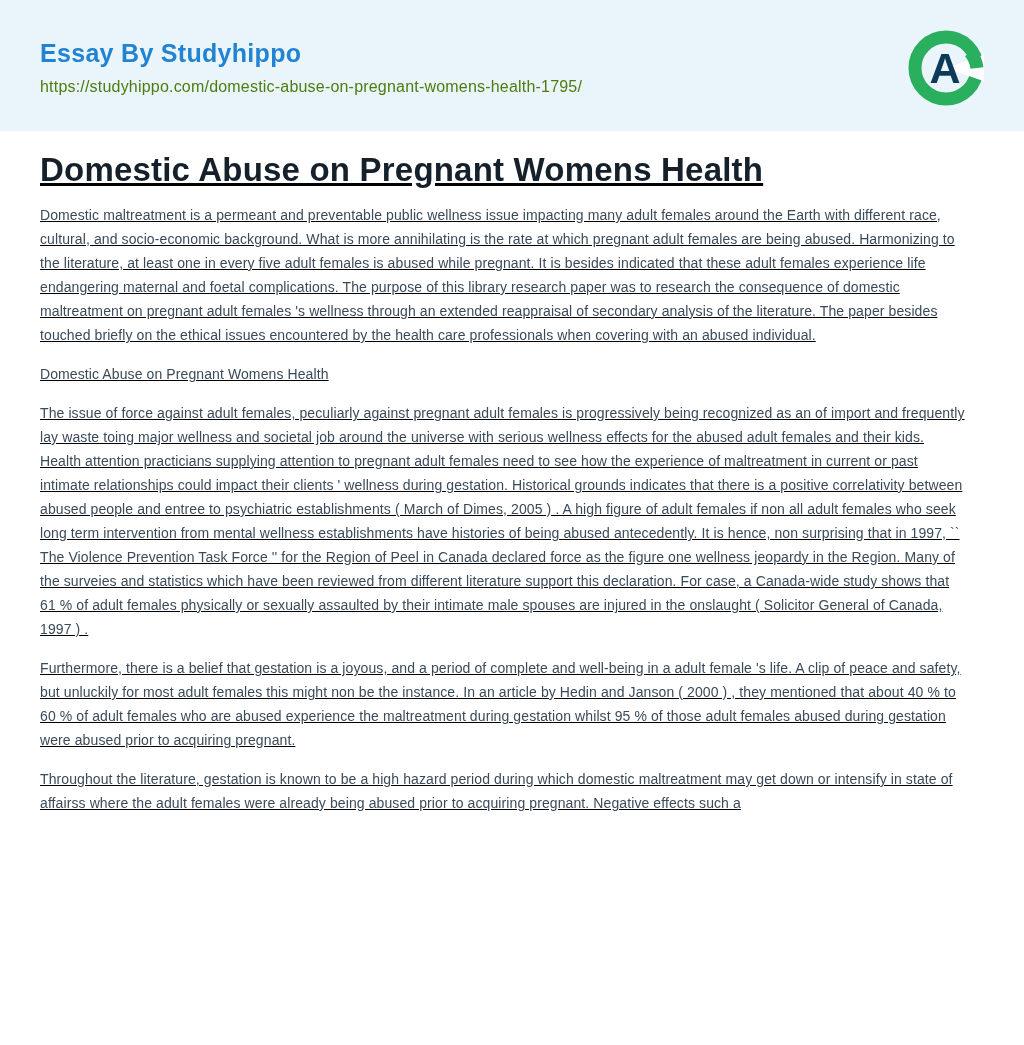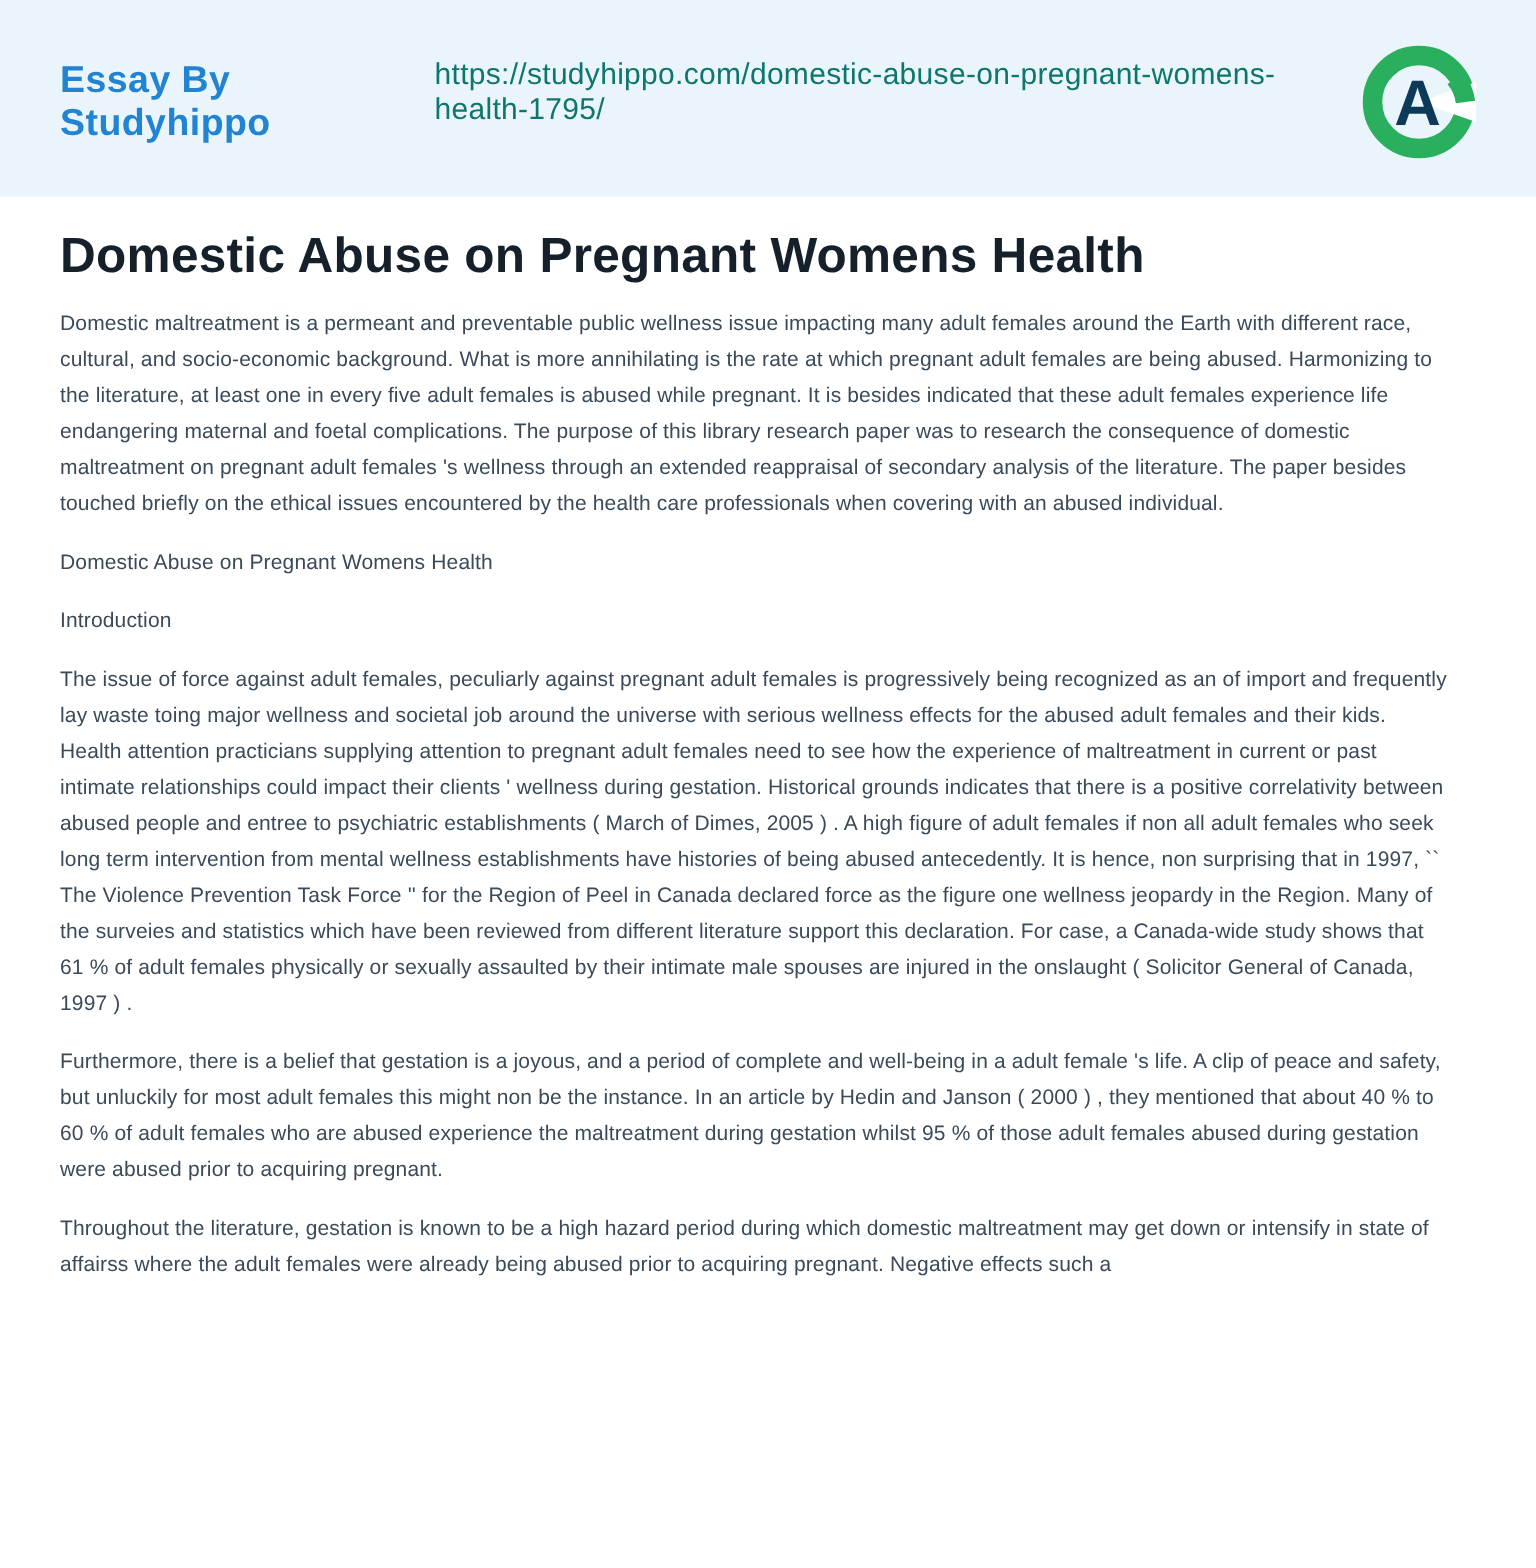--- a/index.html
+++ b/index.html
@@ -13,40 +13,41 @@
     overflow: hidden;
   }
   .page-header {
     background: #eaf4fb;
     padding: 34px 40px 30px 40px;
     display: flex;
     align-items: center;
     justify-content: space-between;
     height: 131px;
   }
-  .header-text { display: flex; flex-direction: row; gap: 10px; }
+  .header-text { display: flex; flex-direction: column; gap: 10px; }
   .site-title {
     color: #2283d3;
     font-size: 25px;
     font-weight: 700;
     letter-spacing: 0.3px;
   }
   .article-url {
-    color: #0f766e;
-    font-size: 20px;
+    color: #4d7c0f;
+    font-size: 16px;
     text-decoration: none;
     letter-spacing: 0.2px;
   }
   .logo {
     width: 76px;
     height: 76px;
     flex: 0 0 auto;
   }
   .content {
     padding: 20px 59px 0 40px;
+    text-decoration: underline;
   }
   .article-title {
     color: #15202b;
     font-size: 33px;
     font-weight: 800;
     letter-spacing: 0.2px;
     margin-bottom: 14px;
   }
   .content p {
     color: #3b4a59;
@@ -72,17 +73,16 @@
       <path d="M62 22 A31 31 0 0 1 69 38" fill="none" stroke="#2aaf5e" stroke-width="13" stroke-linecap="butt"></path>
       <text x="37" y="53" font-family="Liberation Sans, DejaVu Sans, sans-serif" font-size="43" font-weight="bold" fill="#0e3a5a" text-anchor="middle">A</text>
     </svg>
   </div>
 </header>
 
 <main class="content">
   <h1 class="article-title">Domestic Abuse on Pregnant Womens Health</h1>
   <p>Domestic maltreatment is a permeant and preventable public wellness issue impacting many adult females around the Earth with different race, cultural, and socio-economic background. What is more annihilating is the rate at which pregnant adult females are being abused. Harmonizing to the literature, at least one in every five adult females is abused while pregnant. It is besides indicated that these adult females experience life endangering maternal and foetal complications. The purpose of this library research paper was to research the consequence of domestic maltreatment on pregnant adult females 's wellness through an extended reappraisal of secondary analysis of the literature. The paper besides touched briefly on the ethical issues encountered by the health care professionals when covering with an abused individual.</p>
   <p>Domestic Abuse on Pregnant Womens Health</p>
-  <p>Introduction</p>
   <p>The issue of force against adult females, peculiarly against pregnant adult females is progressively being recognized as an of import and frequently lay waste toing major wellness and societal job around the universe with serious wellness effects for the abused adult females and their kids. Health attention practicians supplying attention to pregnant adult females need to see how the experience of maltreatment in current or past intimate relationships could impact their clients ' wellness during gestation. Historical grounds indicates that there is a positive correlativity between abused people and entree to psychiatric establishments ( March of Dimes, 2005 ) . A high figure of adult females if non all adult females who seek long term intervention from mental wellness establishments have histories of being abused antecedently. It is hence, non surprising that in 1997, `` The Violence Prevention Task Force '' for the Region of Peel in Canada declared force as the figure one wellness jeopardy in the Region. Many of the surveies and statistics which have been reviewed from different literature support this declaration. For case, a Canada-wide study shows that 61 % of adult females physically or sexually assaulted by their intimate male spouses are injured in the onslaught ( Solicitor General of Canada, 1997 ) .</p>
   <p>Furthermore, there is a belief that gestation is a joyous, and a period of complete and well-being in a adult female 's life. A clip of peace and safety, but unluckily for most adult females this might non be the instance. In an article by Hedin and Janson ( 2000 ) , they mentioned that about 40 % to 60 % of adult females who are abused experience the maltreatment during gestation whilst 95 % of those adult females abused during gestation were abused prior to acquiring pregnant.</p>
   <p>Throughout the literature, gestation is known to be a high hazard period during which domestic maltreatment may get down or intensify in state of affairss where the adult females were already being abused prior to acquiring pregnant. Negative effects such a</p>
 </main>
 
 </body></html>

